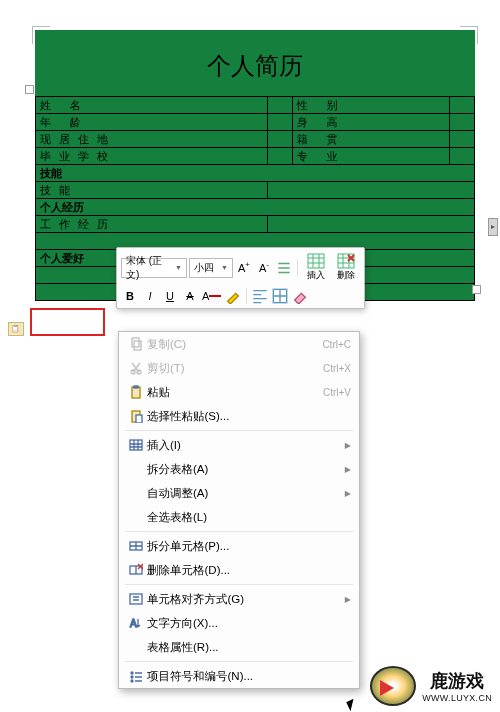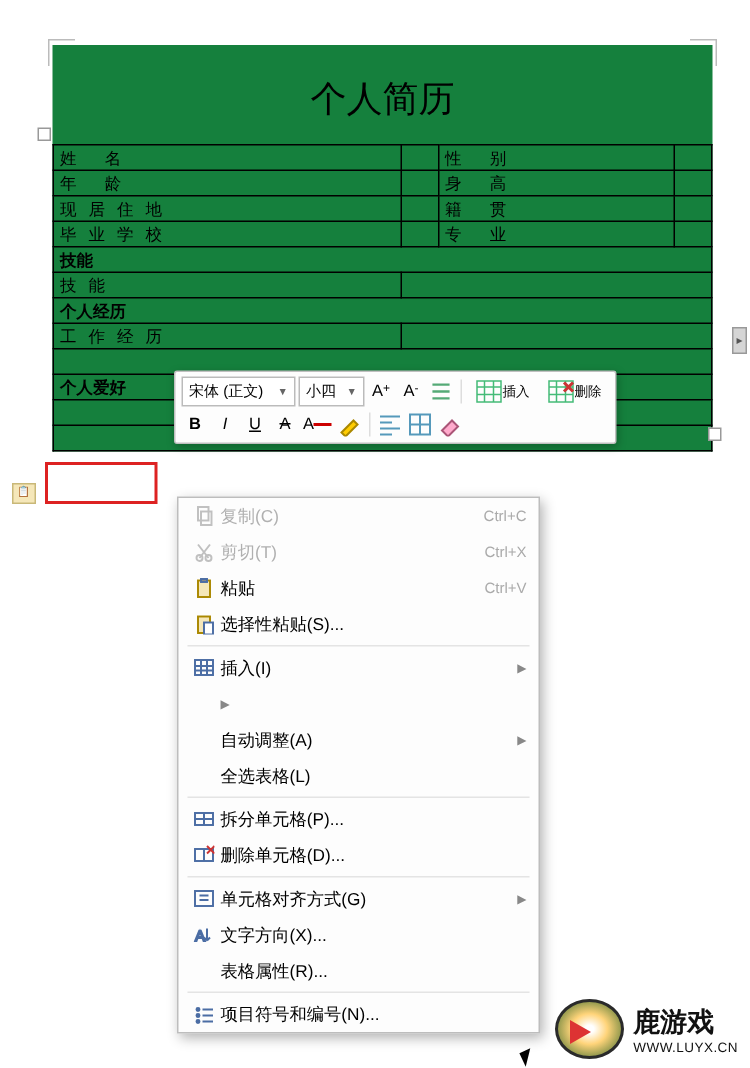--- a/index.html
+++ b/index.html
@@ -82,36 +82,36 @@
   padding: 3px 4px;
   display: flex; flex-direction: column; gap: 3px;
   z-index: 5;
 }
 .mini-row { display: flex; align-items: center; gap: 2px; }
 .mini .field {
   height: 20px; border: 1px solid #bbb; background: #fff;
   font-size: 10px; padding: 0 4px; display: flex; align-items: center;
   justify-content: space-between;
 }
-.fname { width: 76px; }
+.fname { width: 66px; }
 .fsize { width: 44px; }
 .ddarr { font-size: 7px; color: #666; }
 .tbtn {
   min-width: 18px; height: 18px;
   display: inline-flex; align-items: center; justify-content: center;
   font-size: 11px; cursor: pointer;
   border: 1px solid transparent;
 }
 .bold { font-weight: bold; }
 .ital { font-style: italic; }
 .und { text-decoration: underline; }
 .strike { text-decoration: line-through; }
 .sep { width: 1px; height: 16px; background: #ddd; margin: 0 2px; }
 .bigbtn {
-  display: flex; flex-direction: row; align-items: center;
+  display: flex; flex-direction: column; align-items: center;
   padding: 2px 5px; cursor: pointer; font-size: 9px;
 }
 .bigbtn svg { width: 18px; height: 16px; }
 .sup { font-size: 8px; position: relative; top: -3px; }
 .colorbar { display: inline-block; width: 12px; height: 2px; background: #c00; }
 
 
 .ctx {
   position: absolute;
   left: 118px; top: 331px;
@@ -148,21 +148,21 @@
   border-radius: 50%;
   background: radial-gradient(#fff 10%, #ffd47a 40%, #573 90%);
   border: 2px solid #2a2a2a;
   position: relative;
 }
 .wm-badge::after{
   content:""; position:absolute; left:8px; top:12px;
   border-left:14px solid #d33; border-top:8px solid transparent; border-bottom:8px solid transparent;
 }
 .wm-txt { text-align: left; }
-.wm-cn { font-weight: 900; font-size: 18px; color: #111; }
+.wm-cn { font-weight: 900; font-size: 18px; color: #111; text-align: center; }
 .wm-url { font-size: 9px; color: #111; letter-spacing: .3px; }
 .cursor {
   position: absolute;
   left: 348px; top: 700px;
   width: 0; height: 0;
   border-left: 8px solid #000;
   border-bottom: 10px solid transparent;
   transform: rotate(-25deg);
 }
 .sq-mark {
@@ -356,20 +356,21 @@
         <svg viewBox="0 0 14 14">
           <rect x="1" y="2" width="12" height="10"></rect>
           <path d="M1 6h12M1 9h12M5 2v10M9 2v10"></path>
         </svg>
       </span>
     <span class="lbl">插入(I)</span>
     <span class="arr">▶</span>
   </div>
   <div class="item">
     <span class="ic"></span>
+    <span class="lbl">拆分表格(A)</span>
     <span class="arr">▶</span>
   </div>
   <div class="item">
     <span class="ic"></span>
     <span class="lbl">自动调整(A)</span>
     <span class="arr">▶</span>
   </div>
   <div class="item">
     <span class="ic"></span>
     <span class="lbl">全选表格(L)</span>

